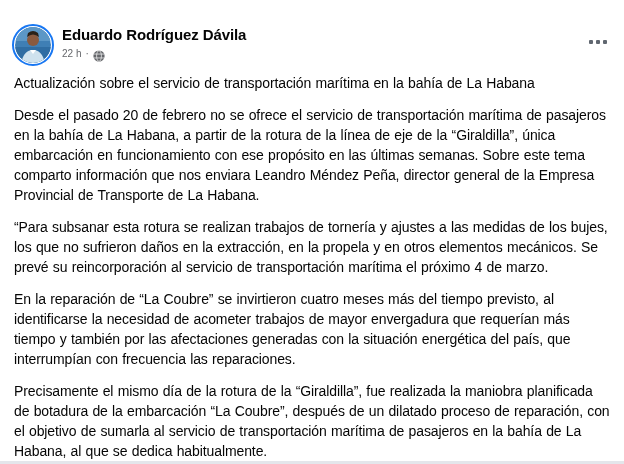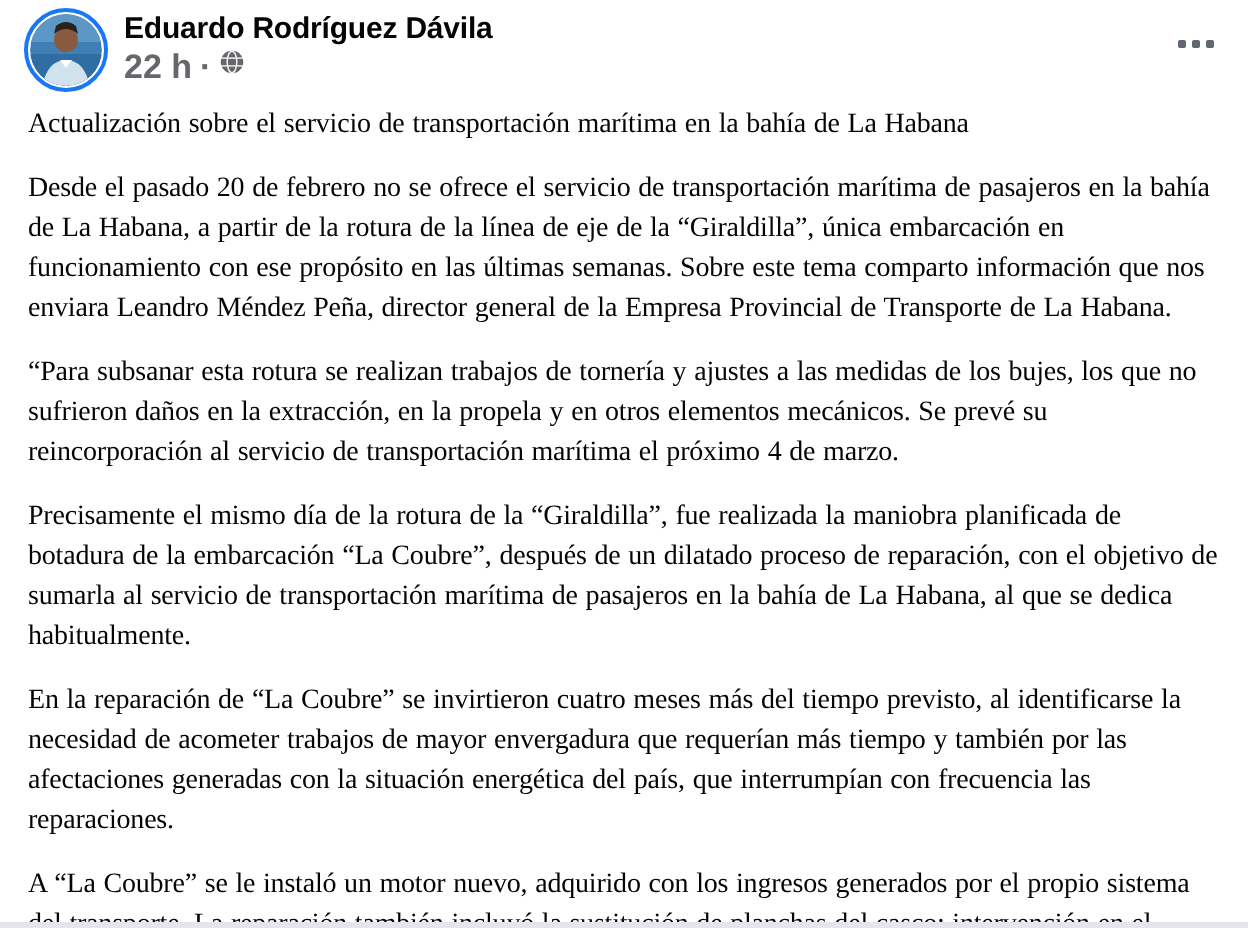--- a/index.html
+++ b/index.html
@@ -14,20 +14,21 @@
     width: 624px; height: 464px;
     background: #ffffff;
     overflow: hidden;
   }
   
   .header {
     display: flex;
     align-items: flex-start;
     padding: 4px 12px 0 12px;
     position: relative;
+    margin-top: 20px;
   }
   .avatar-ring {
     width: 42px; height: 42px;
     border-radius: 50%;
     border: 2px solid #1877f2;
     padding: 1px;
     flex: 0 0 auto;
     cursor: pointer;
   }
   .avatar-ring svg { display: block; width: 36px; height: 36px; border-radius: 50%; }
@@ -40,27 +41,26 @@
   .author {
     font-size: 15px;
     font-weight: 700;
     color: #050505;
     letter-spacing: -0.1px;
     line-height: 19px;
     cursor: pointer;
   }
   .sub {
     display: flex;
-    align-items: flex-start;
+    align-items: flex-end;
     gap: 4px;
-    font-size: 17px;
+    font-size: 10px;
     color: #65676b;
     line-height: 17px;
     margin-top: 1px;
-    font-weight: bold;
   }
   .sub .timestamp { cursor: pointer; }
   .globe-icon { display: inline-flex; align-items: center; }
   .globe-icon svg { display: block; }
   .more-btn {
     position: absolute;
     right: 10px; top: 10px;
     width: 32px; height: 24px;
     display: flex;
     align-items: center;
@@ -78,21 +78,20 @@
   .body-text {
     padding: 7px 14px 0 14px;
   }
   .body-text p {
     font-size: 14px;
     line-height: 20px;
     letter-spacing: -0.1px;
     color: #050505;
     margin-bottom: 12px;
     word-spacing: 0.5px;
-    font-family: Liberation Serif, serif;
   }
   
   .bottom-strip {
     position: absolute;
     left: 0; bottom: 0;
     width: 100%; height: 3px;
     background: #e4e6eb;
   }
 </style>
 </head>
@@ -143,19 +142,19 @@
       <span class="d"></span>
       <span class="d"></span>
       <span class="d"></span>
     </div>
   </div>
 
   <div class="body-text">
     <p>Actualización sobre el servicio de transportación marítima en la bahía de La Habana</p>
     <p>Desde el pasado 20 de febrero no se ofrece el servicio de transportación marítima de pasajeros en la bahía de La Habana, a partir de la rotura de la línea de eje de la “Giraldilla”, única embarcación en funcionamiento con ese propósito en las últimas semanas. Sobre este tema comparto información que nos enviara Leandro Méndez Peña, director general de la Empresa Provincial de Transporte de La Habana.</p>
     <p>“Para subsanar esta rotura se realizan trabajos de tornería y ajustes a las medidas de los bujes, los que no sufrieron daños en la extracción, en la propela y en otros elementos mecánicos. Se prevé su reincorporación al servicio de transportación marítima el próximo 4 de marzo.</p>
+    <p>En la reparación de “La Coubre” se invirtieron cuatro meses más del tiempo previsto, al identificarse la necesidad de acometer trabajos de mayor envergadura que requerían más tiempo y también por las afectaciones generadas con la situación energética del país, que interrumpían con frecuencia las reparaciones.</p>
     <p>Precisamente el mismo día de la rotura de la “Giraldilla”, fue realizada la maniobra planificada de botadura de la embarcación “La Coubre”, después de un dilatado proceso de reparación, con el objetivo de sumarla al servicio de transportación marítima de pasajeros en la bahía de La Habana, al que se dedica habitualmente.</p>
-    <p>En la reparación de “La Coubre” se invirtieron cuatro meses más del tiempo previsto, al identificarse la necesidad de acometer trabajos de mayor envergadura que requerían más tiempo y también por las afectaciones generadas con la situación energética del país, que interrumpían con frecuencia las reparaciones.</p>
     <p>A “La Coubre” se le instaló un motor nuevo, adquirido con los ingresos generados por el propio sistema del transporte. La reparación también incluyó la sustitución de planchas del casco; intervención en el túnel; electricidad; instalación de relojes de indicación de parámetros; reparación del área del puente y del salón de los pasajeros, cables del timón, propela y pala; sustitución del falso</p>
   </div>
 
   <div class="bottom-strip"></div>
 </div>
 
 </body></html>

